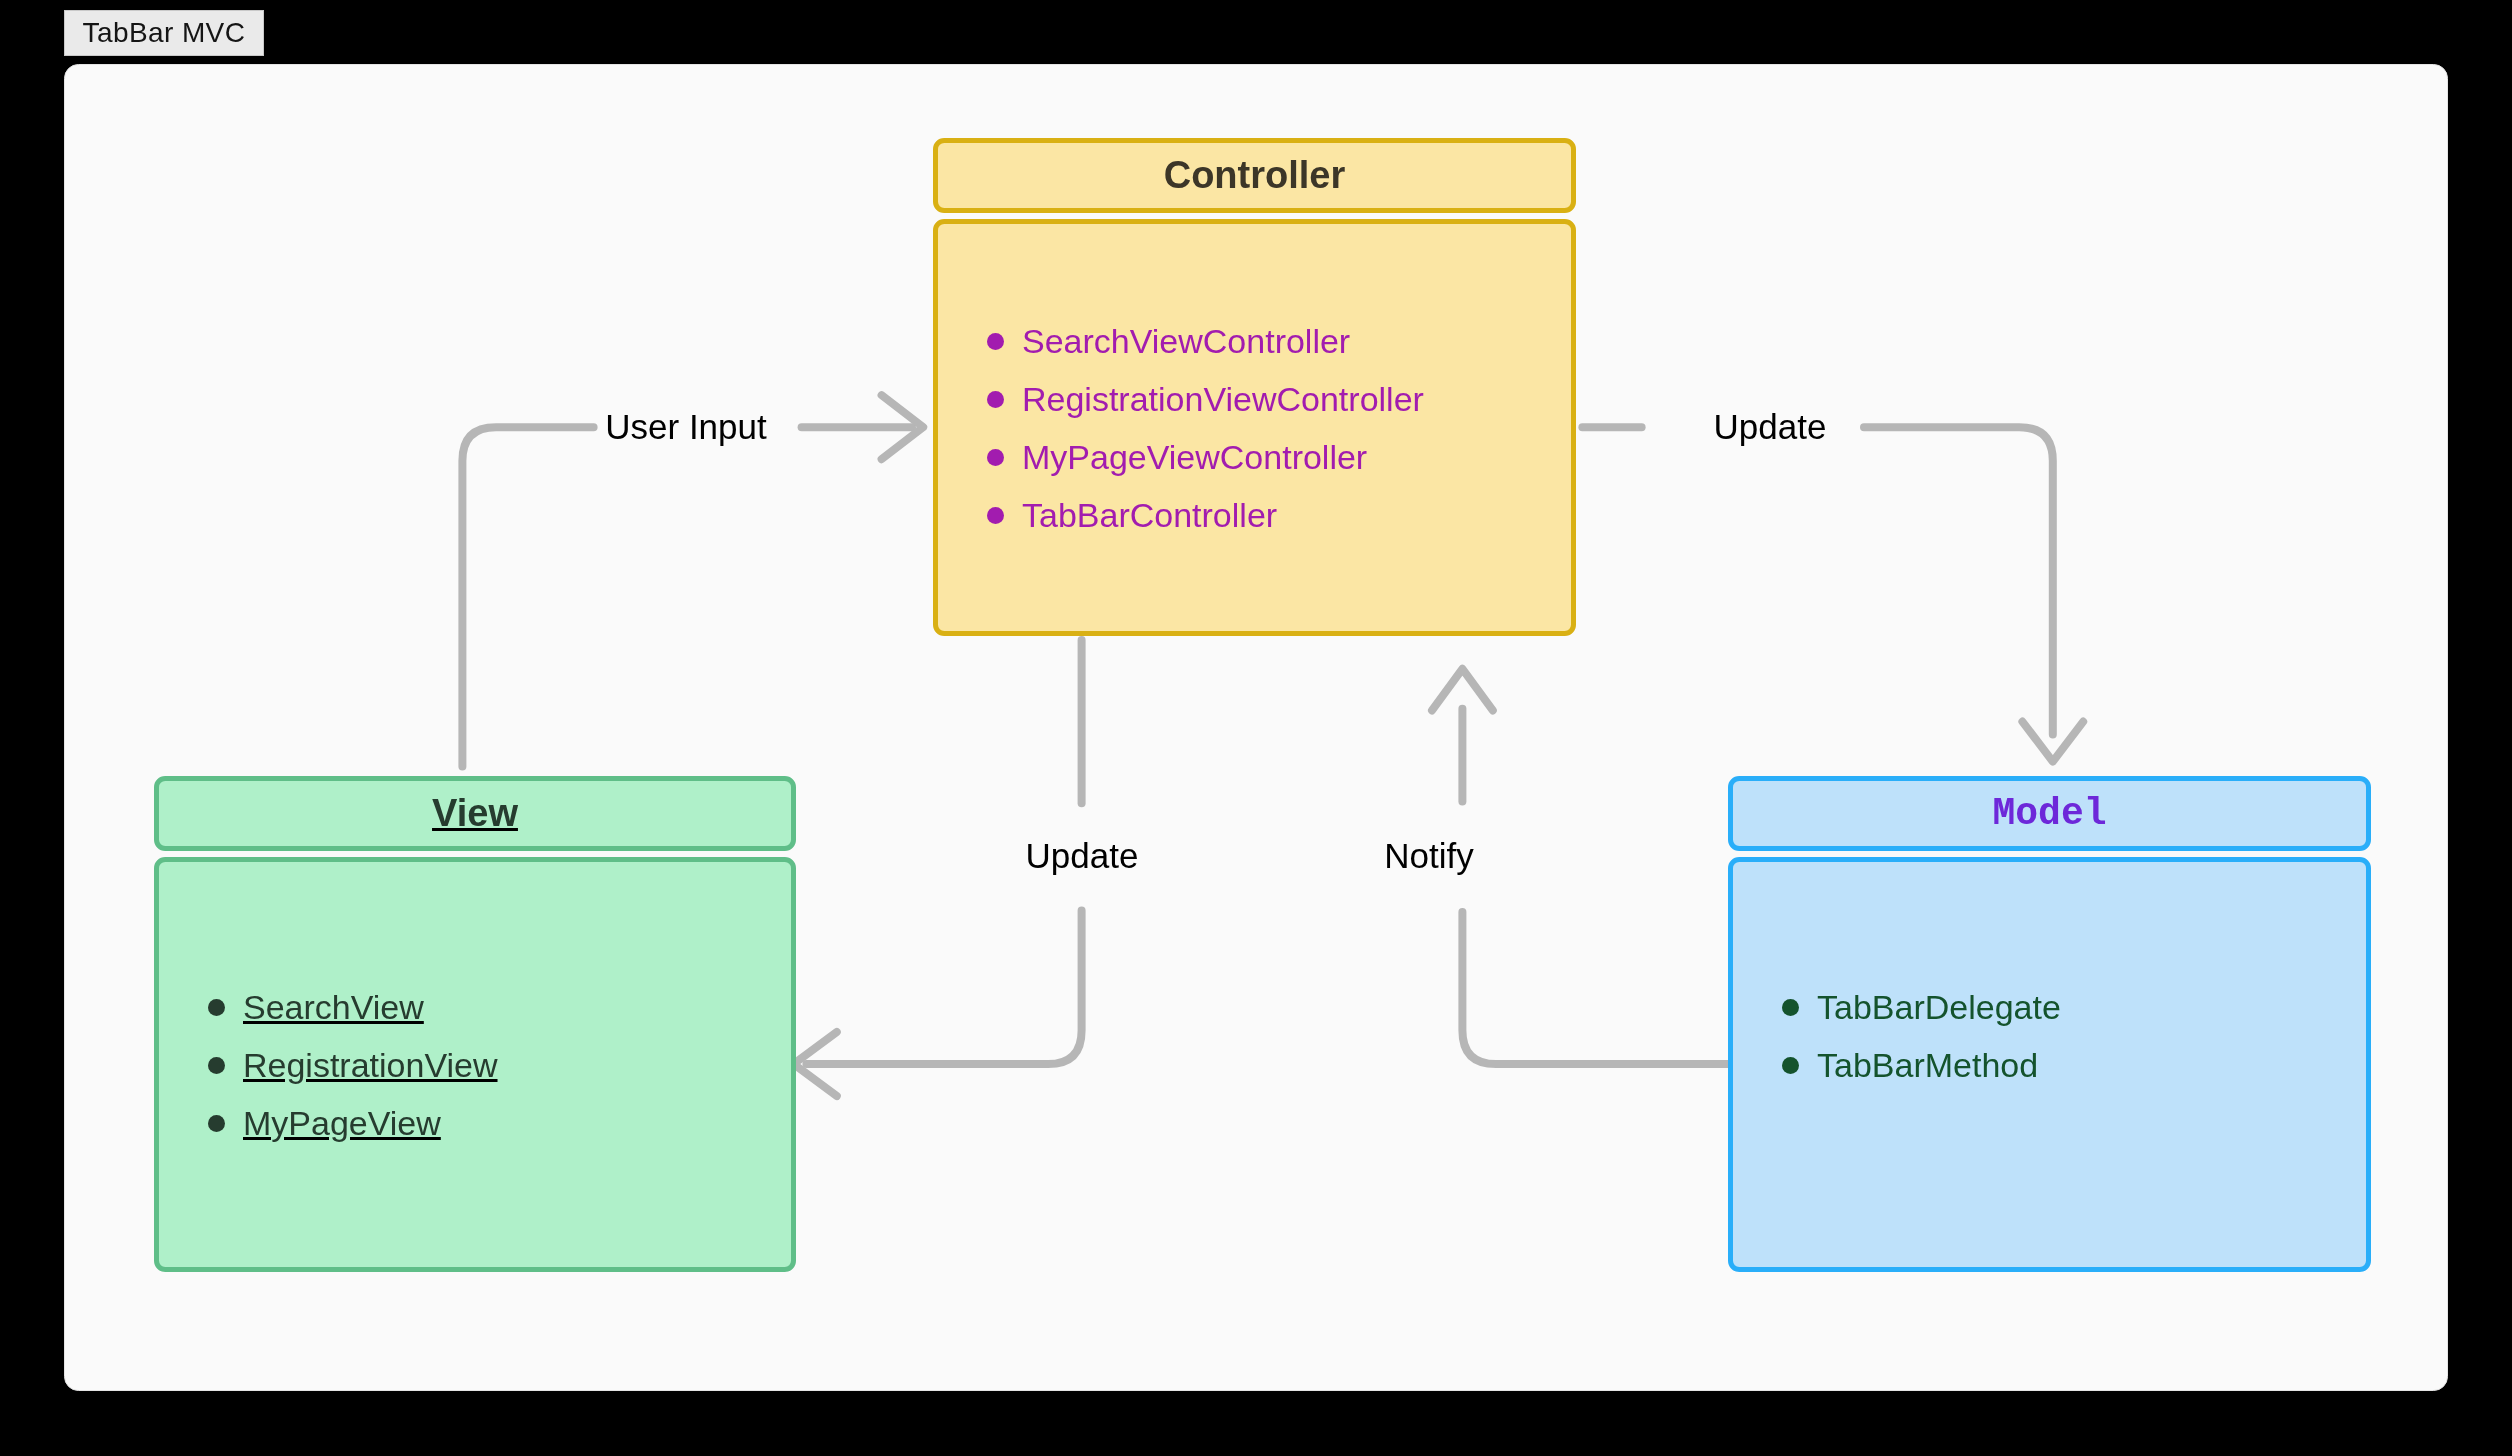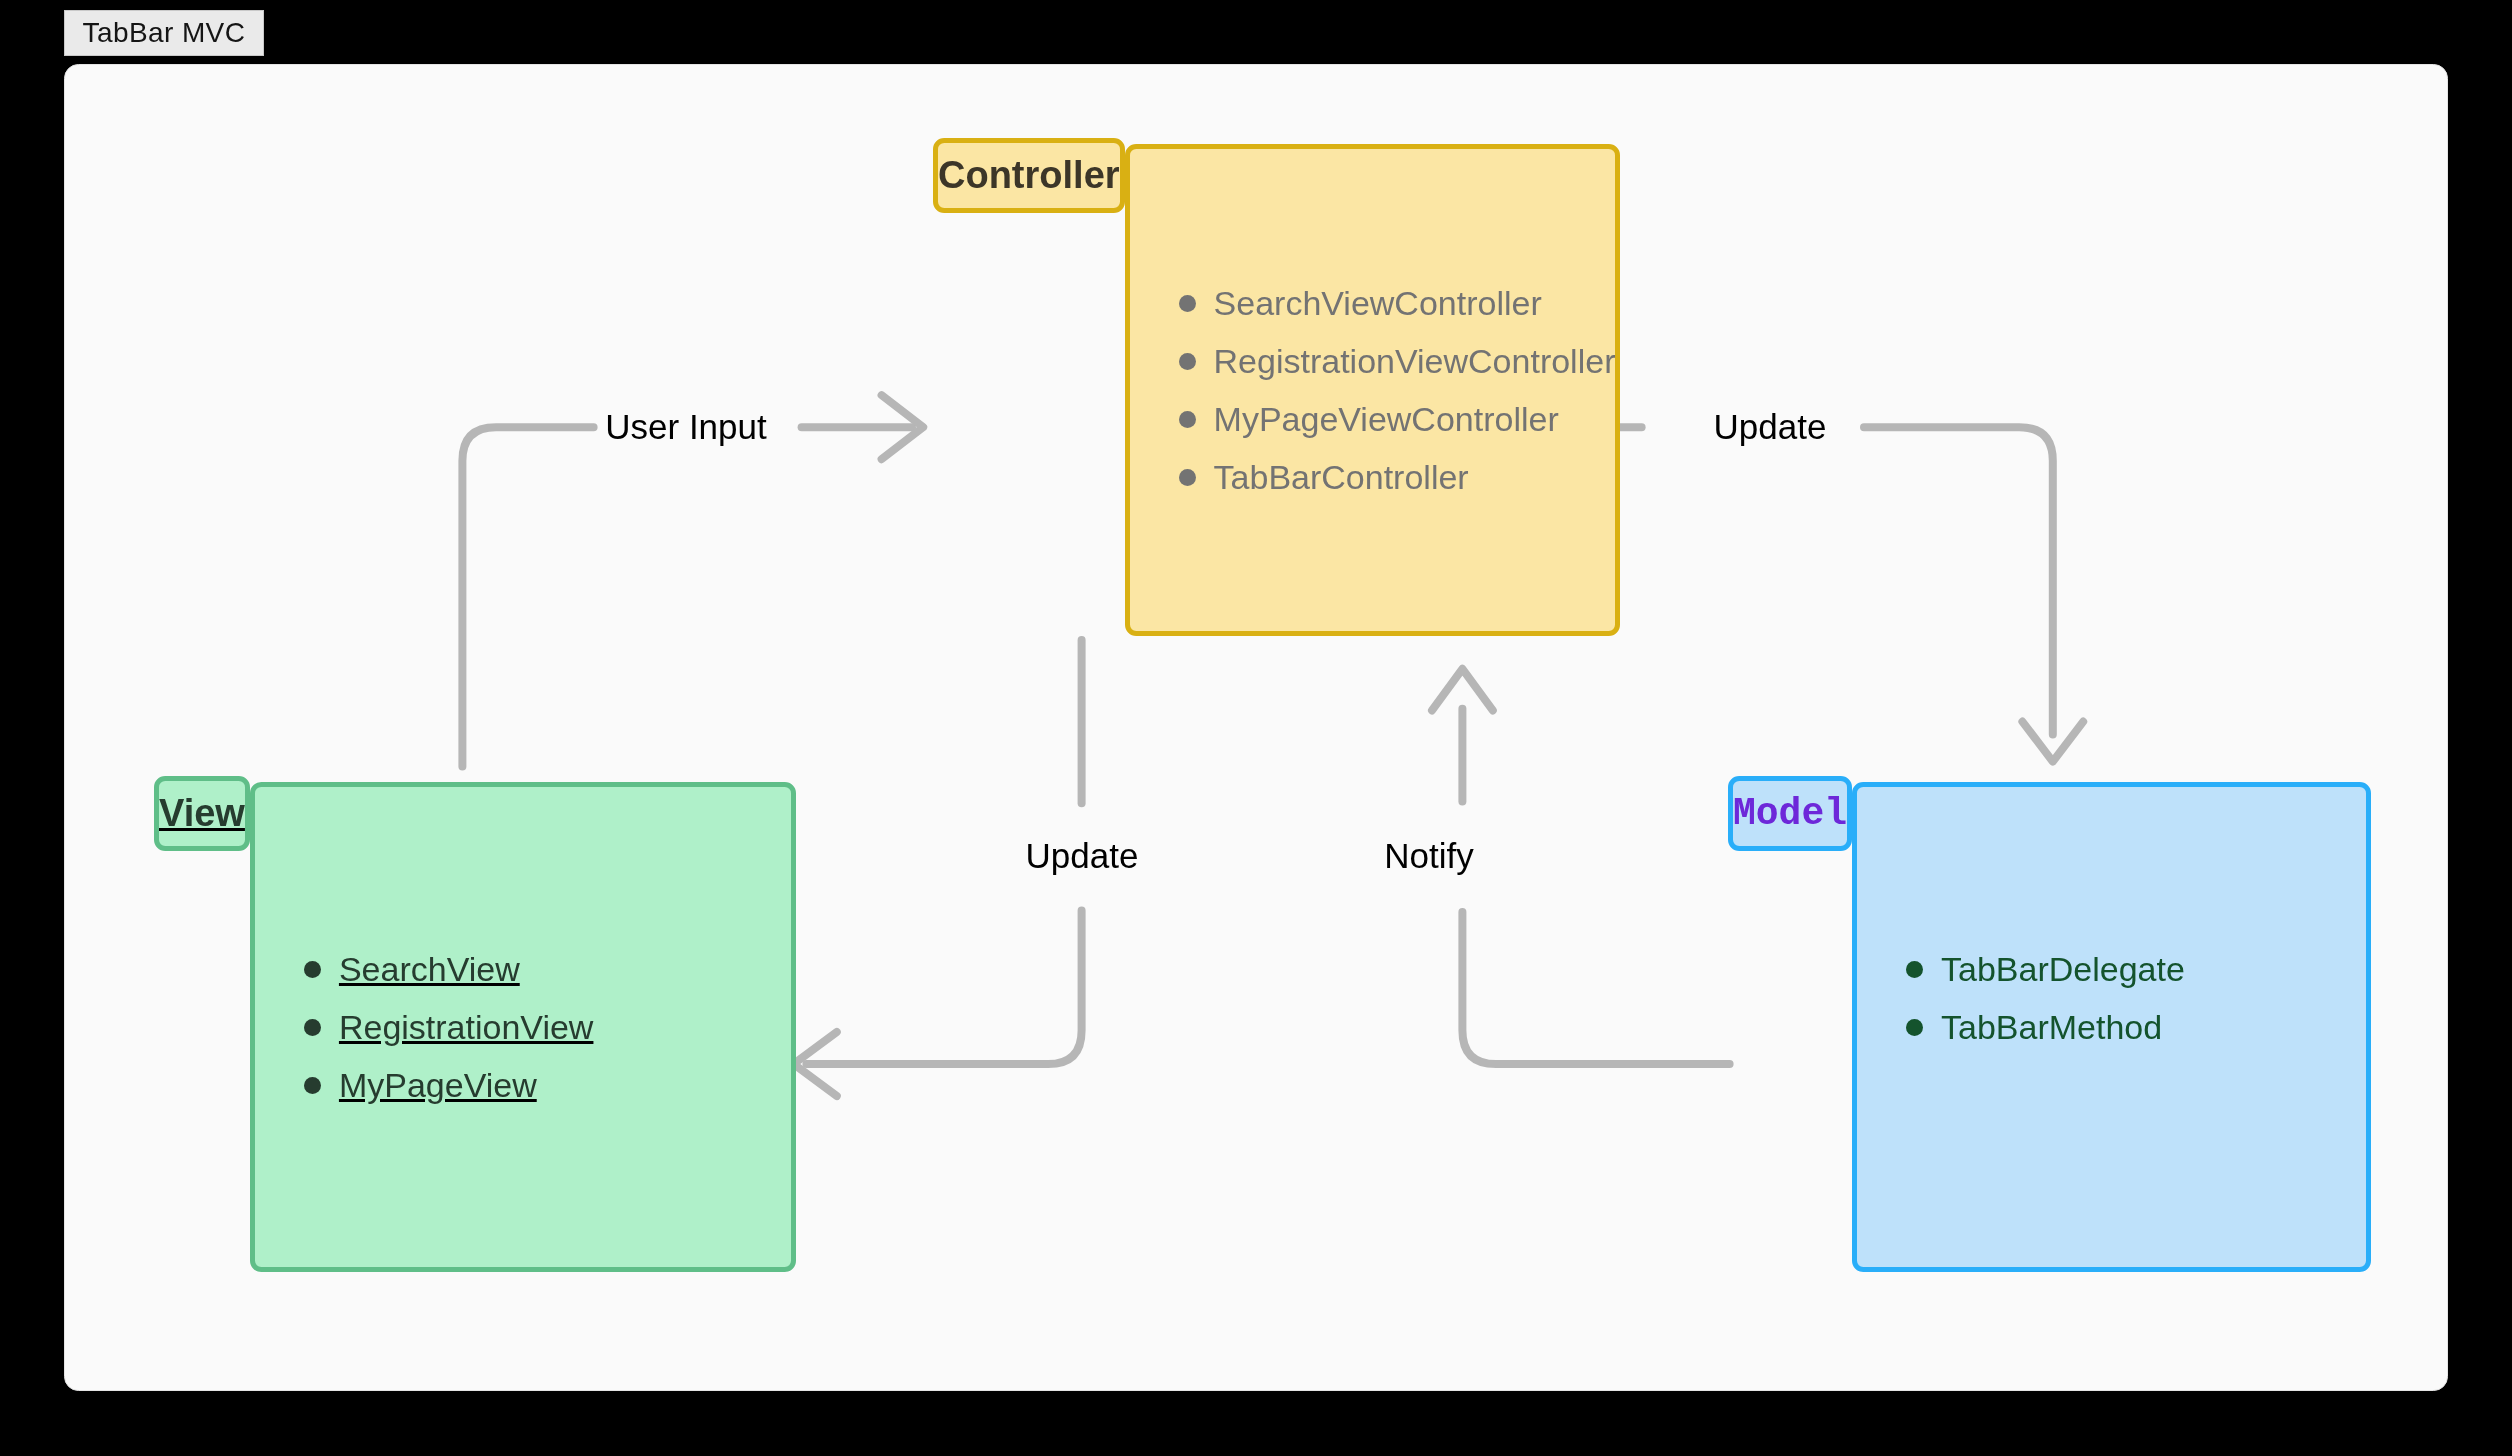--- a/index.html
+++ b/index.html
@@ -36,21 +36,21 @@
     width: 2384px; height: 1327px;
     background: #FAFAFA;
     border: 1.6px solid #E4E4E4;
     border-radius: 14.4px;
   }
 
   
   .node {
     position: absolute;
     display: flex;
-    flex-direction: row;
+    flex-direction: column;
   }
   .node-header {
     flex: none;
     height: 75px;
     border-radius: 11.2px;
     border: 5.6px solid;
     display: flex; align-items: center; justify-content: center;
     font-size: 38px;
     font-weight: 700;
   }
@@ -80,21 +80,21 @@
     left: 3.2px; top: 50%;
     margin-top: -8px;
     width: 17px; height: 17px;
     border-radius: 50%;
     background: currentColor;
   }
 
   
   .n-yellow .node-header, .n-yellow .node-body { background: #FBE6A4; border-color: #D9B013; }
   .n-yellow .node-header { color: #3C3628; }
-  .n-yellow .node-body   { color: #737373; }
+  .n-yellow .node-body   { color: #a21caf; }
 
   .n-green .node-header, .n-green .node-body { background: #AFF0C9; border-color: #5FBE88; }
   .n-green .node-header { color: #263C2F; }
   .n-green .node-body   { color: #263C2F; }
 
   .n-blue .node-header, .n-blue .node-body { background: #BEE1FA; border-color: #29AEF9; }
   .n-blue .node-header { color: #6d28d9; font-family: Liberation Mono, monospace; }
   .n-blue .node-body   { color: #14532d; }
 
   #node-controller { left: 933px; top: 138px;  width: 643px; height: 498px; }

